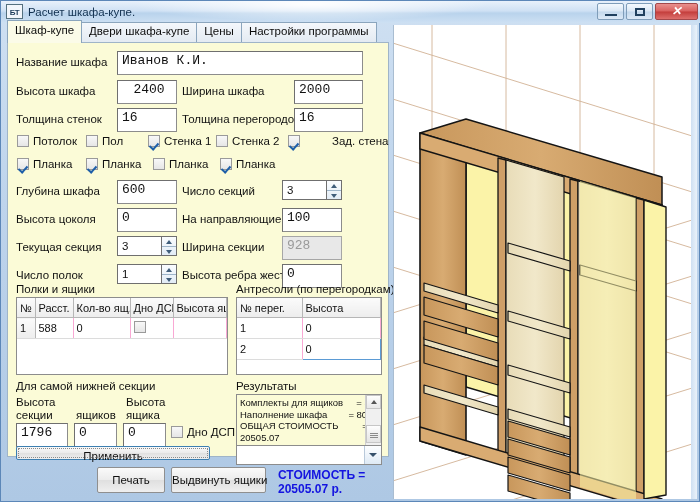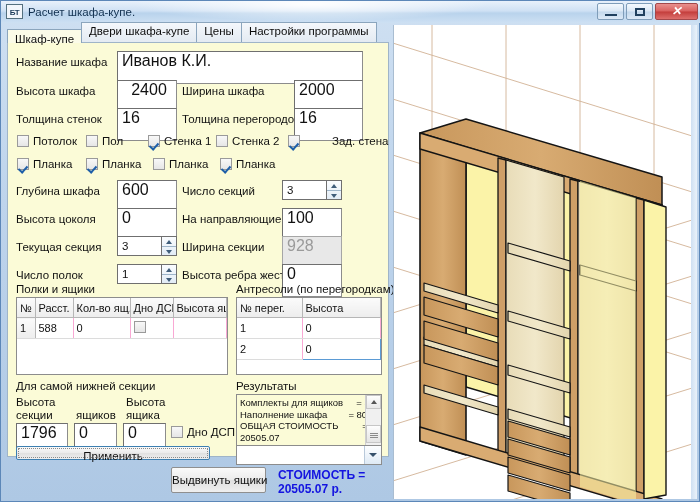--- a/index.html
+++ b/index.html
@@ -60,38 +60,38 @@
   }
   .tabs-row{position:absolute;left:0;top:0;display:flex;align-items:flex-end;height:18px;}
   .tab{
     height:21px;line-height:17px;padding:0 7px;box-sizing:border-box;
     border:1px solid #8ba5bd;border-bottom:none;
     background:linear-gradient(180deg,#f4f7fb 0%,#e3eaf2 100%);
     font-size:11.5px;color:#0b0b0b;white-space:nowrap;
     margin-right:-1px;
   }
   .tab.active{
-    background:#fbfbe8;height:14px;line-height:18px;
+    background:#fbfbe8;height:23px;line-height:18px;
     border-color:#8ba5bd;position:relative;z-index:3;
   }
   
   .formpanel{
     position:absolute;left:6px;top:41px;width:382px;height:415px;
     background:#fbfbd7;
     border:1px solid #9fb4c8;
     box-sizing:border-box;
   }
   .lbl{position:absolute;font-size:11.5px;color:#111;white-space:nowrap;}
   .tb{
     position:absolute;box-sizing:border-box;
     background:#fff;border:1px solid #8c8c8c;
     border-top-color:#6f6f6f;border-left-color:#6f6f6f;
-    font-size:16px;color:#111;
-    padding:0 0 0 4px;line-height:18px;height:33px;
-    font-family:Liberation Sans, sans-serif;
+    font-size:13px;color:#111;
+    padding:0 0 0 4px;line-height:18px;height:24px;
+    font-family:Liberation Mono, monospace;
   }
   .tb.disabled{background:#e8e8e8;color:#9a9a9a;border-color:#a6a6a6;}
   .spin{position:absolute;box-sizing:border-box;height:20px;}
   .spin .sfield{
     position:absolute;left:0;top:0;height:20px;box-sizing:border-box;
     background:#fff;border:1px solid #6f6f6f;border-right:none;
     line-height:18px;padding-left:4px;font-size:11.5px;color:#111;
   }
   .spin .sbtns{
     position:absolute;top:0;width:16px;height:20px;box-sizing:border-box;
@@ -440,20 +440,21 @@
         <div class="thumb" style="top:30px;"></div>
         <div class="arrow bot"></div>
       </div>
     </div>
     <div class="combo" style="left:228px;top:402px;width:146px;">
       <div style="position:absolute;left:4px;top:2px;font-size:11.5px;color:#111;"></div>
       <div class="arrowbtn"></div>
     </div>
   </div>
 
+  <div class="btn" style="left:96px;top:466px;width:68px;height:26px;line-height:25px;">Печать</div>
   <div class="btn" style="left:170px;top:466px;width:95px;height:26px;line-height:25px;">Выдвинуть ящики</div>
   <div class="cost" style="left:277px;top:467px;">СТОИМОСТЬ =</div>
   <div class="cost" style="left:277px;top:481px;">20505.07 р.</div>
 
   <div class="viewport">
     <svg width="303" height="474" viewBox="0 0 303 474">
       <defs>
         <linearGradient id="woodD" x1="0" y1="0" x2="1" y2="0">
           <stop offset="0" stop-color="#c8975c"></stop>
             <stop offset="0.5" stop-color="#d8ab72"></stop>

